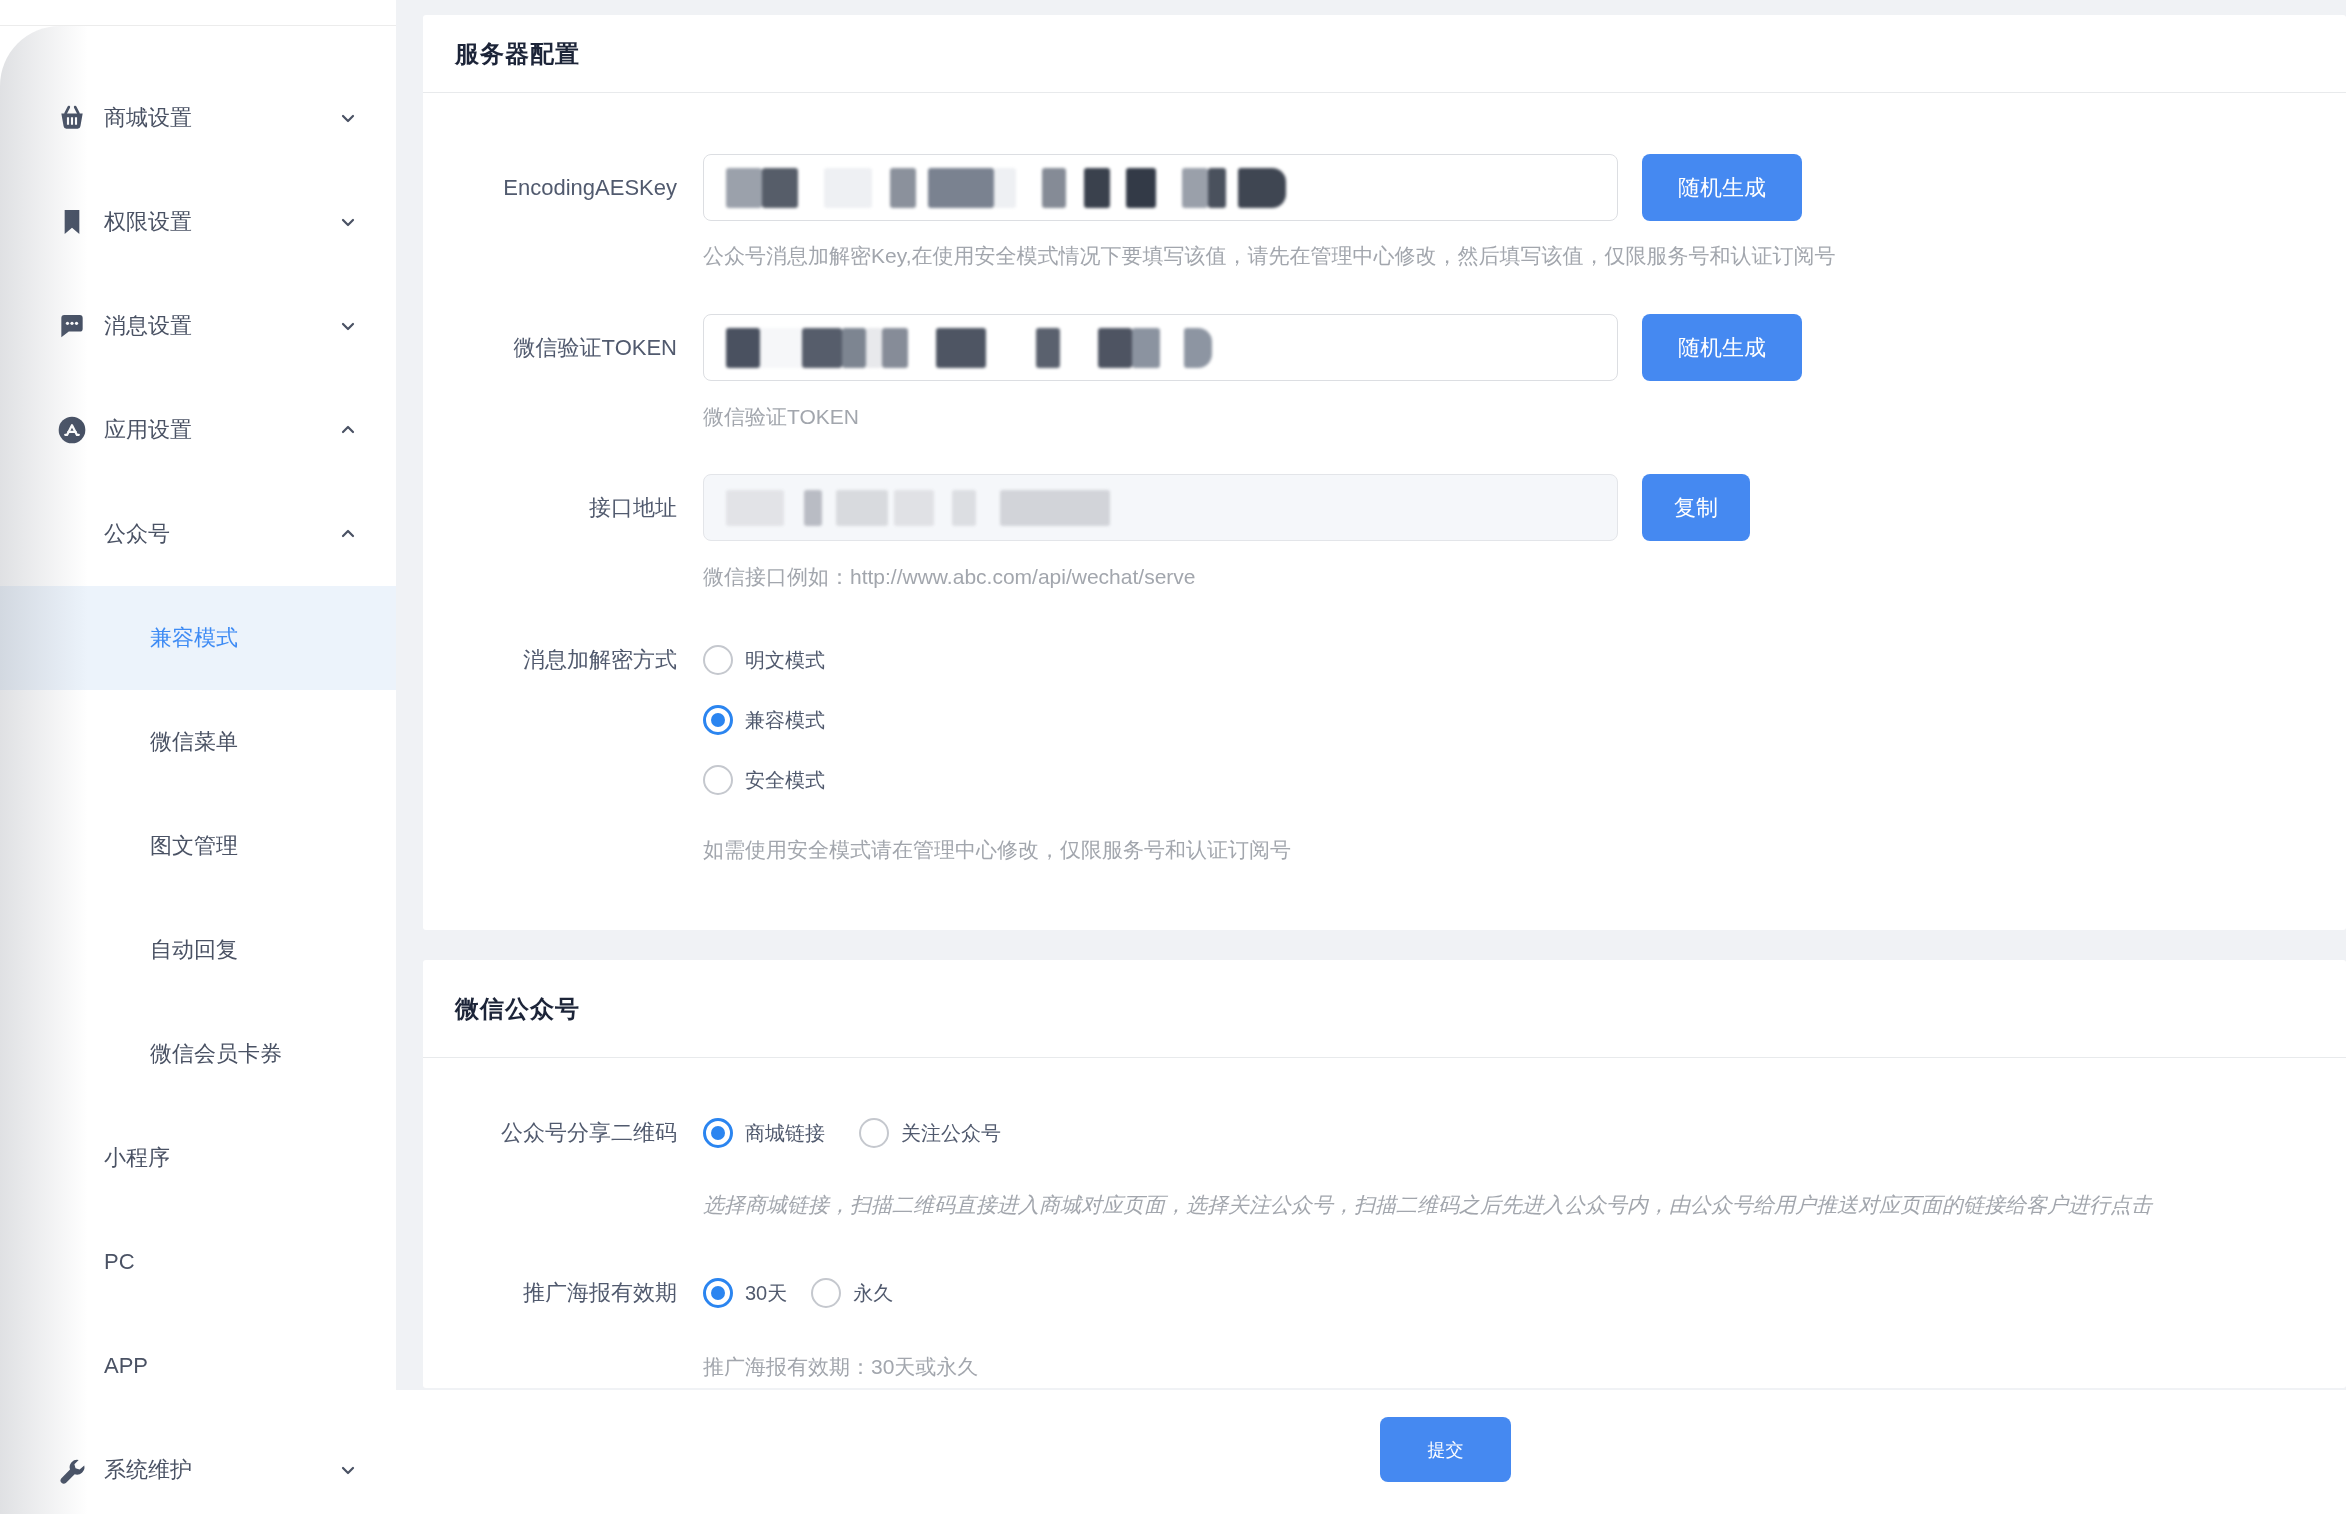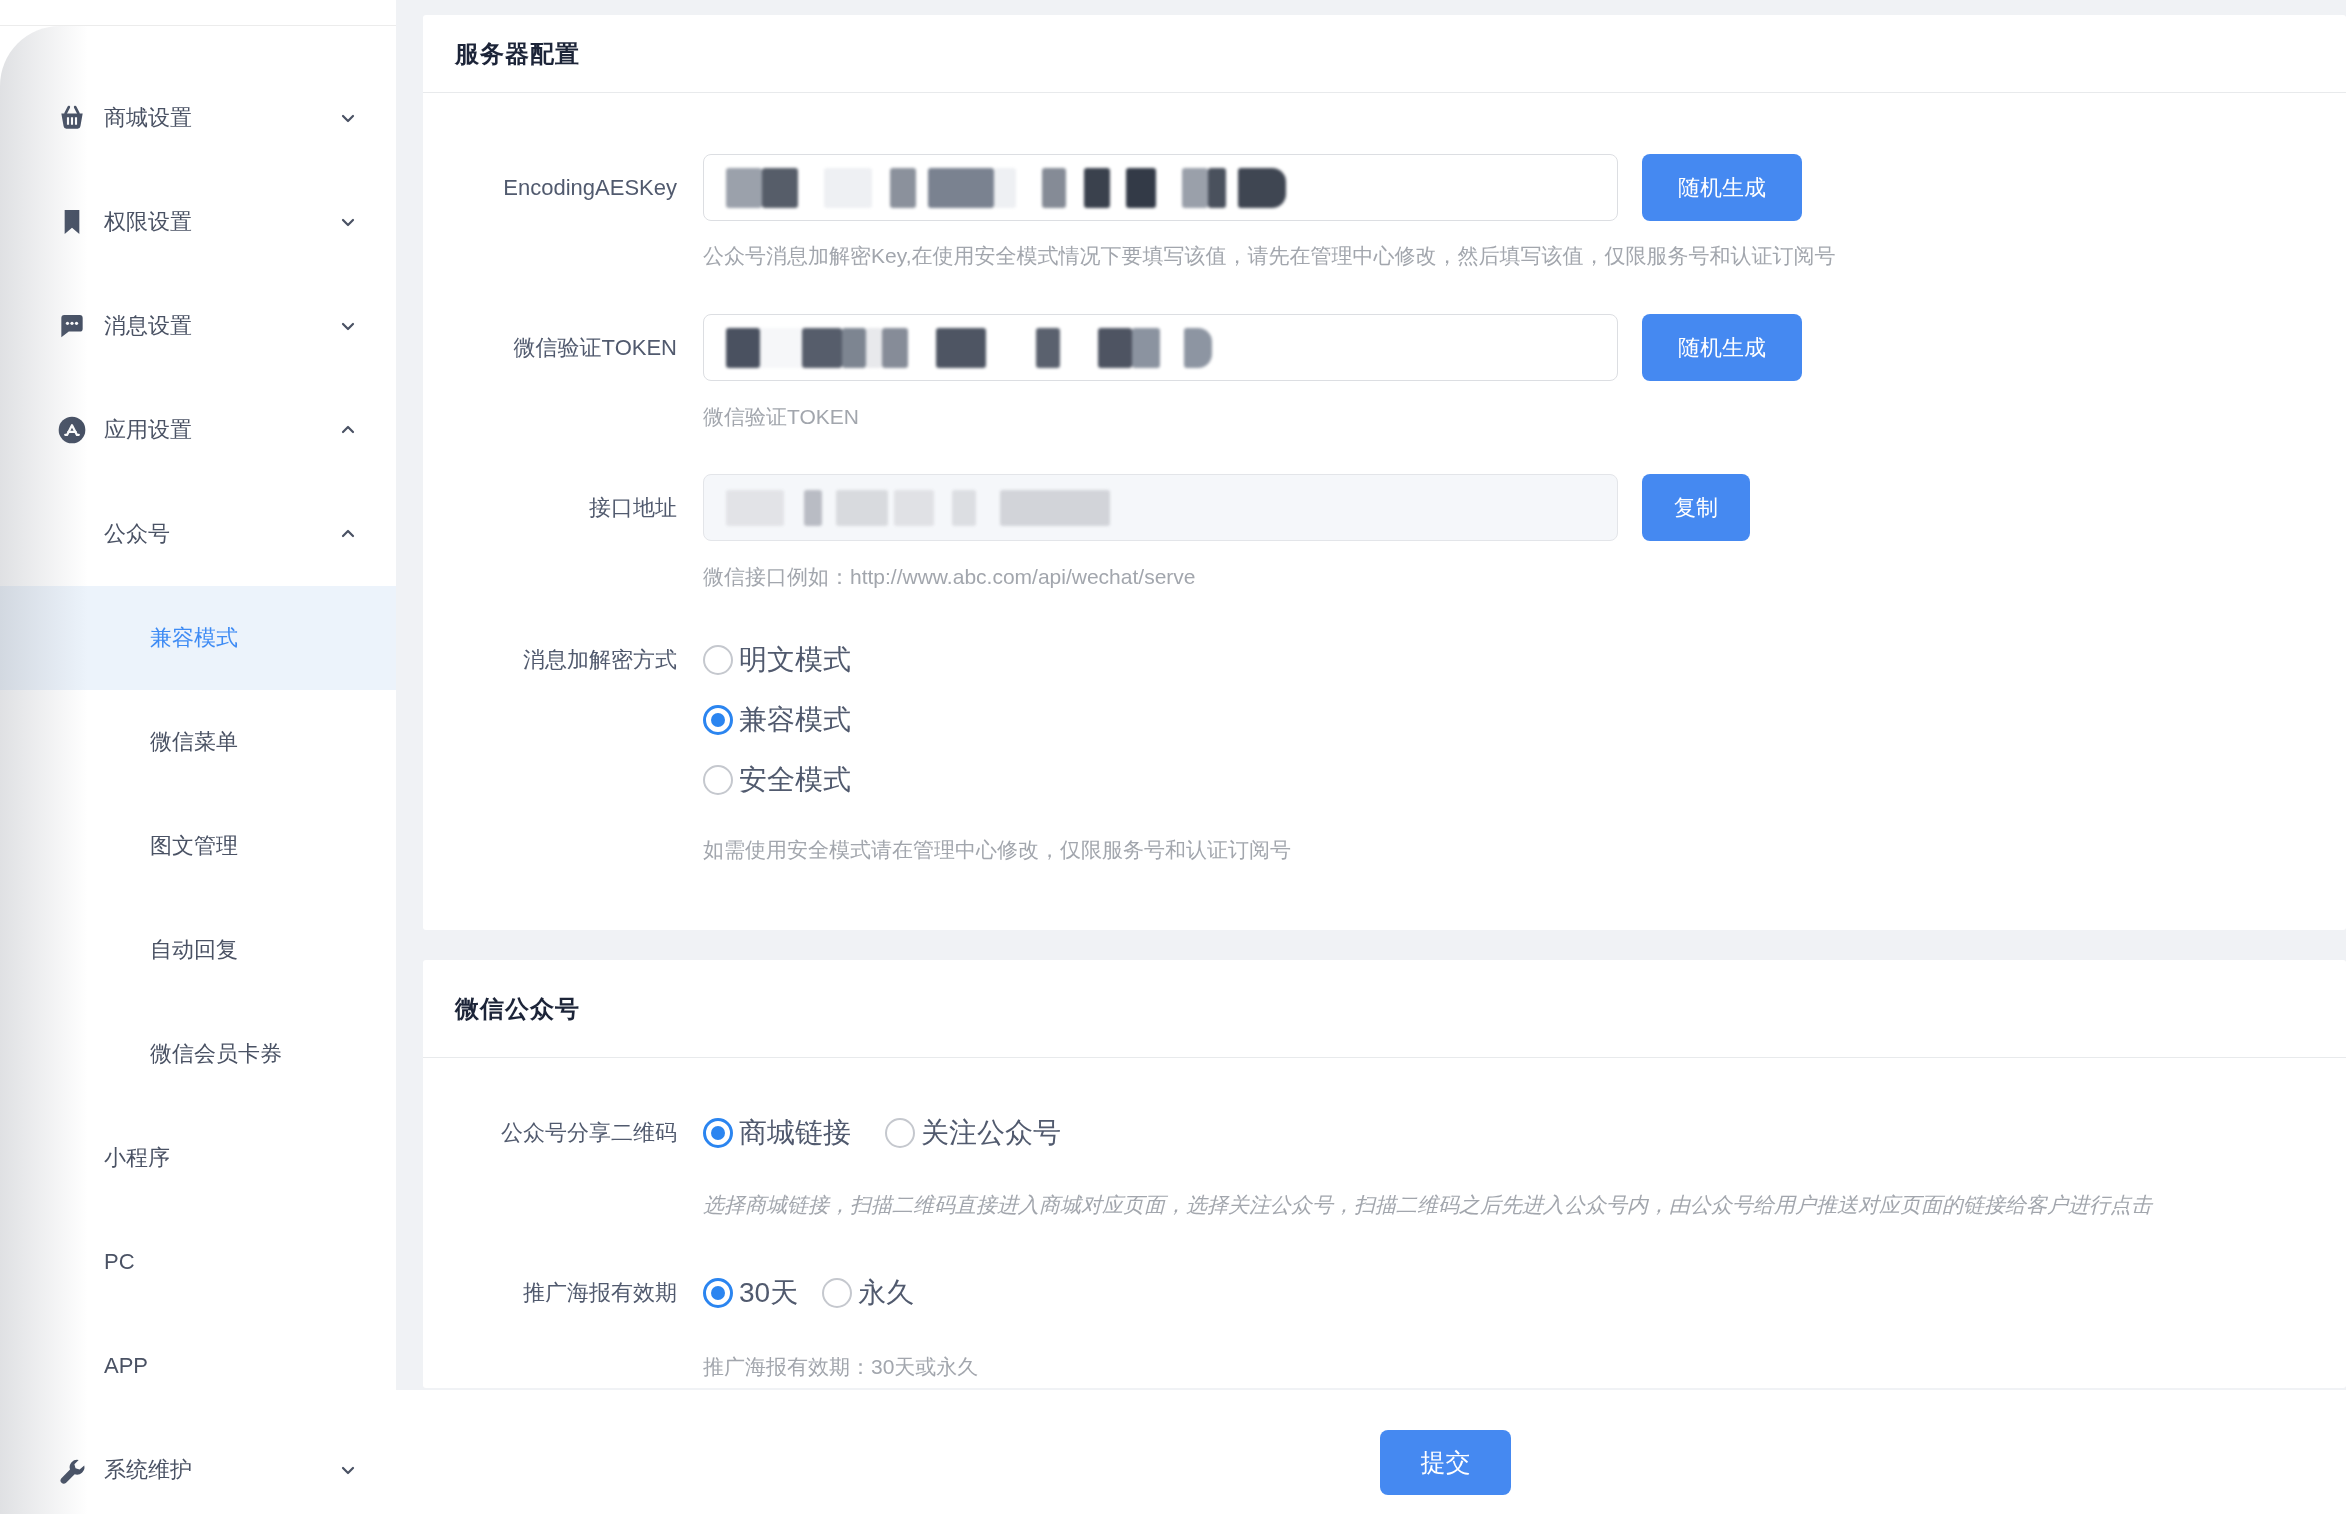--- a/index.html
+++ b/index.html
@@ -71,25 +71,25 @@
   .radio-option { display:flex; align-items:center; height:32px; cursor:pointer; }
   .radio-col .radio-option + .radio-option { margin-top:28px; }
   .radio-inline { display:flex; align-items:center; height:32px; }
   .radio-inline .radio-option + .radio-option { margin-left:34px; }
   .radio-inline.small .radio-option + .radio-option { margin-left:24px; }
   .radio { width:30px; height:30px; border-radius:50%; border:2px solid #c5c8ce;
     background:#fff; flex:0 0 30px; position:relative; }
   .radio-option.selected .radio { border:3px solid #2b85f0; }
   .radio-option.selected .radio::after { content:""; position:absolute; left:50%; top:50%;
     width:14px; height:14px; margin:-7px 0 0 -7px; border-radius:50%; background:#2b85f0; }
-  .radio-label { margin-left:6px; font-size:28px; color:#515a6e; white-space:nowrap; }
+  .radio-label { margin-left:12px; font-size:20px; color:#515a6e; white-space:nowrap; }
 
   .page-footer { flex:1; background:#ffffff; margin-top:2px; position:relative; }
-  .submit-btn { position:absolute; left:984px; top:40px; width:131px; height:65px;
-    border:none; border-radius:8px; background:#4589f1; color:#fff; font-size:25px;
+  .submit-btn { position:absolute; left:984px; top:27px; width:131px; height:65px;
+    border:none; border-radius:8px; background:#4589f1; color:#fff; font-size:18px;
     font-family:inherit; cursor:pointer; }
 
   svg { display:block; }
 </style>
 </head>
 <body>
 
 <aside class="sidebar">
   <div class="sidebar-top"></div>
   <nav class="menu">

